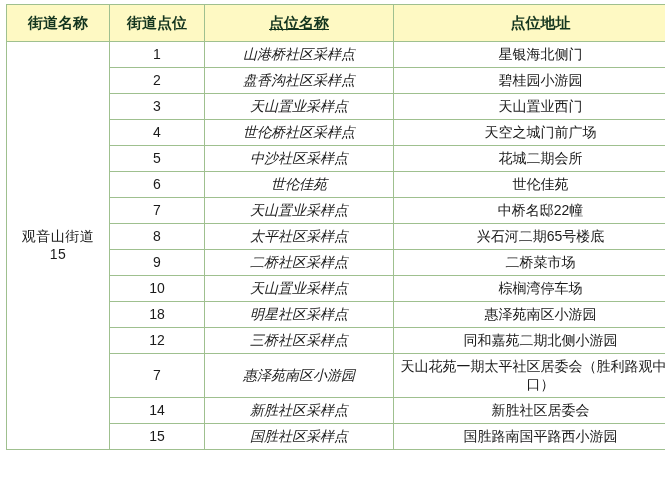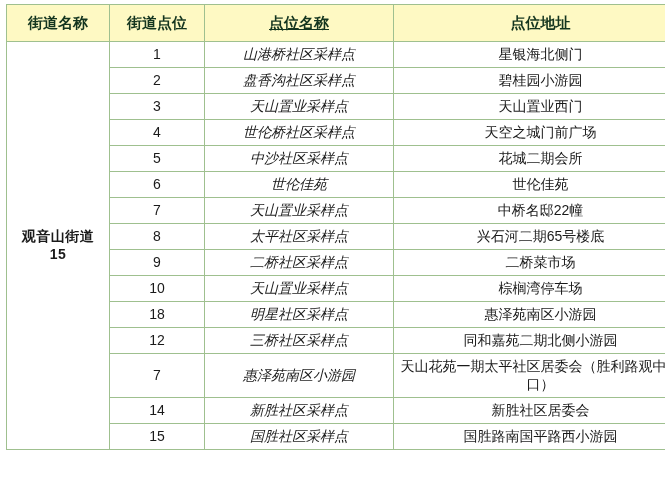--- a/index.html
+++ b/index.html
@@ -36,21 +36,21 @@
   }
   table.grid thead th {
     background: #fef9c3;
     font-weight: bold;
     font-size: 15px;
     height: 32px;
     color: #14351f;
   }
   td.street-name {
     font-size: 15px;
-    font-weight: bold;
+    font-weight: normal;
     letter-spacing: 0.5px;
     line-height: 1.5;
     border-radius: 30px;
   }
   td.num {
     font-size: 14px;
   }
   td.point-name {
     font-size: 14px;
     font-style: italic;

